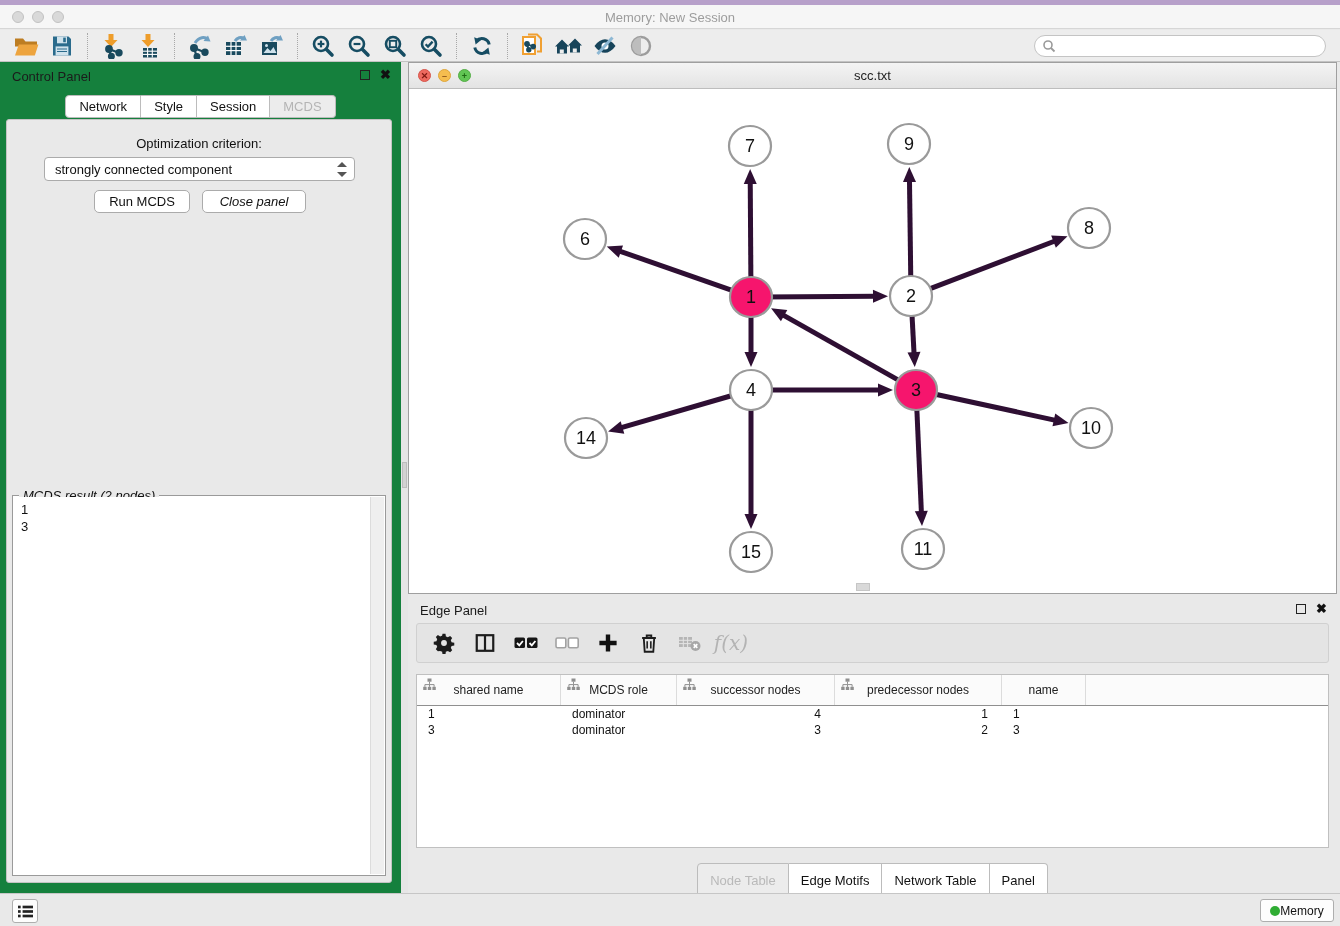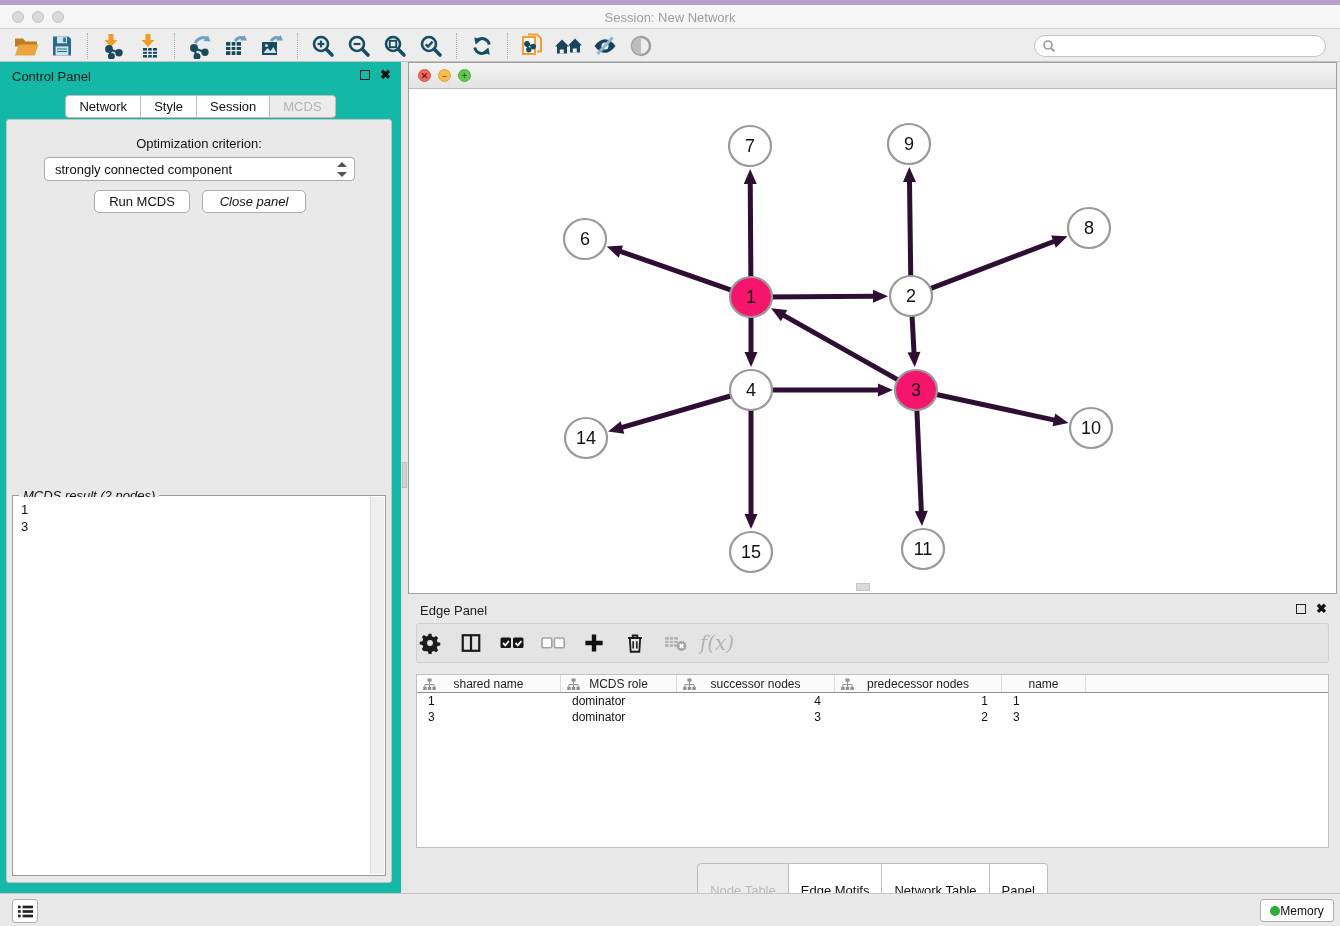--- a/index.html
+++ b/index.html
@@ -15,21 +15,21 @@
   .win-title { position:absolute; left:0; right:0; top:5px; text-align:center; font-size:13px; color:#9d9d9d; }
 
   
   .toolbar { position:absolute; left:0; top:30px; width:100%; height:32px; background:#ededed; border-bottom:1px solid #c3c3c3; display:flex; align-items:center; padding:0 8px; }
   .tbtn { width:36px; height:30px; display:flex; align-items:center; justify-content:center; cursor:default; }
   .tbtn svg { display:block; }
   .tsep { width:0; height:26px; border-left:1px dotted #a8a8a8; margin:0 7px; }
   .search-wrap { margin-left:auto; margin-right:6px; width:292px; height:22px; background:#fff; border:1px solid #c4c4c4; border-radius:12px; display:flex; align-items:center; padding-left:7px; }
 
   
-  .control-panel { position:absolute; left:0; top:62px; width:401px; height:831px; background:#14b8a6; }
+  .control-panel { position:absolute; left:0; top:62px; width:401px; height:831px; background:#15803d; }
   .panel-head { position:relative; height:28px; }
   .panel-title { position:absolute; left:12px; top:7px; font-size:13px; color:#1b1b1b; }
   .panel-btns { position:absolute; right:10px; top:7px; display:flex; gap:10px; align-items:center; }
   .float-box { width:10px; height:10px; border:1.6px solid #222; }
   .close-x { font-size:13px; font-weight:bold; color:#111; line-height:12px; }
   .cp-tabs { position:absolute; left:0; top:33px; width:100%; display:flex; justify-content:center; }
   .cp-tab { font-size:13px; padding:3px 13px; background:#fff; border:1px solid #bcbcbc; border-left:none; color:#111; }
   .cp-tab:first-child { border-left:1px solid #bcbcbc; border-radius:4px 0 0 4px; }
   .cp-tab.last { border-radius:0 4px 4px 0; }
   .cp-tab.active { background:#ececec; color:#b4b4b4; }
@@ -58,33 +58,33 @@
   .traffic { position:absolute; left:9px; top:6px; display:flex; gap:7px; }
   .tl { width:13px; height:13px; border-radius:50%; font-size:9px; font-weight:bold; display:flex; align-items:center; justify-content:center; }
   .tl.red { background:#ee6a5f; border:1px solid #d5554b; color:#7e1810; }
   .tl.yellow { background:#f5bd4f; border:1px solid #dfa73c; color:#90591c; }
   .tl.green { background:#61c554; border:1px solid #54ad46; color:#1e6b14; }
   .net-canvas { position:absolute; left:0; top:26px; width:927px; height:504px; background:#fff; }
   .canvas-handle { position:absolute; left:447px; bottom:2px; width:14px; height:8px; background:#d9d9d9; border:1px solid #c6c6c6; }
 
   
   .table-panel { position:absolute; left:408px; top:596px; width:929px; height:292px; background:#e9e9e9; }
-  .tp-toolbar { position:absolute; left:8px; right:8px; top:27px; height:40px; background:#e4e4e4; border:1px solid #d0d0d0; border-radius:3px; display:flex; align-items:center; padding-left:0; gap:15px; }
+  .tp-toolbar { position:absolute; left:8px; right:8px; top:27px; height:40px; background:#e4e4e4; border:1px solid #d0d0d0; border-radius:3px; display:flex; align-items:center; padding-left:14px; gap:15px; }
   .tp-btn { width:26px; height:26px; display:flex; align-items:center; justify-content:center; }
   .fx-label { font-family:"DejaVu Serif", serif; font-style:italic; font-size:20px; color:#b3b3b3; }
   .tp-table { position:absolute; left:8px; right:8px; top:78px; height:174px; background:#fff; border:1px solid #c0c0c0; }
-  .thead { display:flex; height:18px; background:#fbfbfb; border-bottom:1px solid #8f8f8f; }
+  .thead { display:flex; height:31px; background:#fbfbfb; border-bottom:1px solid #8f8f8f; }
   .th { position:relative; display:flex; align-items:center; justify-content:center; font-size:12px; color:#222; border-right:1px solid #dcdcdc; }
   .th svg { position:absolute; left:6px; top:3px; }
   .trow { display:flex; height:16px; font-size:12px; color:#111; }
   .td { padding:1px 0 0 0; }
   .al { text-align:left; padding-left:11px; }
   .ar { text-align:right; padding-right:14px; }
   .tp-tabs { position:absolute; left:0; right:0; top:267px; display:flex; justify-content:center; }
-  .tp-tab { font-size:13px; padding:19px 12px; background:#fff; border:1px solid #bcbcbc; border-left:none; color:#111; }
+  .tp-tab { font-size:13px; padding:9px 12px; background:#fff; border:1px solid #bcbcbc; border-left:none; color:#111; }
   .tp-tab:first-child { border-left:1px solid #bcbcbc; border-radius:4px 0 0 4px; }
   .tp-tab.last { border-radius:0 4px 4px 0; }
   .tp-tab.active { background:#ececec; color:#b9b9b9; }
 
   
   .statusbar { position:absolute; left:0; bottom:0; width:100%; height:33px; background:#e9e9e9; border-top:1px solid #c6c6c6; }
   .sb-list-btn { position:absolute; left:12px; top:5px; width:26px; height:24px; background:#fdfdfd; border:1px solid #aeaeae; border-radius:3px; display:flex; align-items:center; justify-content:center; }
   .memory-btn { position:absolute; right:6px; top:5px; width:74px; height:23px; background:#fdfdfd; border:1px solid #aeaeae; border-radius:3px; display:flex; align-items:center; justify-content:center; font-size:12px; color:#111; }
   .mem-dot { width:10px; height:10px; border-radius:50%; background:#2fac33; }
 </style>
@@ -93,21 +93,21 @@
 
 <div id="app">
 
   <div class="top-strip"></div>
   <div class="titlebar">
     <div class="tl-dots">
       <div class="tl-dot"></div>
       <div class="tl-dot"></div>
       <div class="tl-dot"></div>
     </div>
-    <div class="win-title">Session: New Network</div>
+    <div class="win-title">Memory: New Session</div>
   </div>
 
   <div class="toolbar">
     <div class="tbtn">
       <svg width="26" height="24" viewBox="0 0 26 24">
           <path d="M2 4.5h8l2.5 3H24v5H2z" fill="#bd7d22"></path>
           <path d="M5.8 10.5H25.4l-3.6 11H2z" fill="#eda43e"></path>
         </svg>
     </div>
     <div class="tbtn">
@@ -296,20 +296,21 @@
     <div class="v-handle"></div>
   </div>
 
   <div class="net-window">
     <div class="net-titlebar">
       <div class="traffic">
         <div class="tl red">✕</div>
         <div class="tl yellow">–</div>
         <div class="tl green">+</div>
       </div>
+      <div class="net-title">scc.txt</div>
     </div>
     <div class="net-canvas">
       <svg id="graph-svg" width="927" height="504" viewBox="0 0 927 504">
           <line x1="341.9470210293055" y1="200.00017542513186" x2="341.2317829967884" y2="91.99923251504809" stroke="#2e0f33" stroke-width="5"></line>
           <polygon points="341.15231454074666,79.99949565274589 347.7515075778792,94.95612131693437 334.7517926437185,95.04221214431291" fill="#2e0f33"></polygon>
           <line x1="334.44771566303683" y1="205.36125005094058" x2="209.04124397421378" y2="161.54453102713492" stroke="#2e0f33" stroke-width="5"></line>
           <polygon points="197.71281746876906,157.5864061035458 214.01733493418575,156.39783123424965 209.7293662669642,168.67029328181476" fill="#2e0f33"></polygon>
           <line x1="349.9998437545775" y1="207.9500009765339" x2="467.0006835737235" y2="207.21874572766424" stroke="#2e0f33" stroke-width="5"></line>
           <polygon points="479.00044920558975,207.14374719246507 464.0413663723232,213.73736841205823 463.9601179591907,200.73762231086982" fill="#2e0f33"></polygon>
           <line x1="342" y1="216" x2="342" y2="266" stroke="#2e0f33" stroke-width="5"></line>

